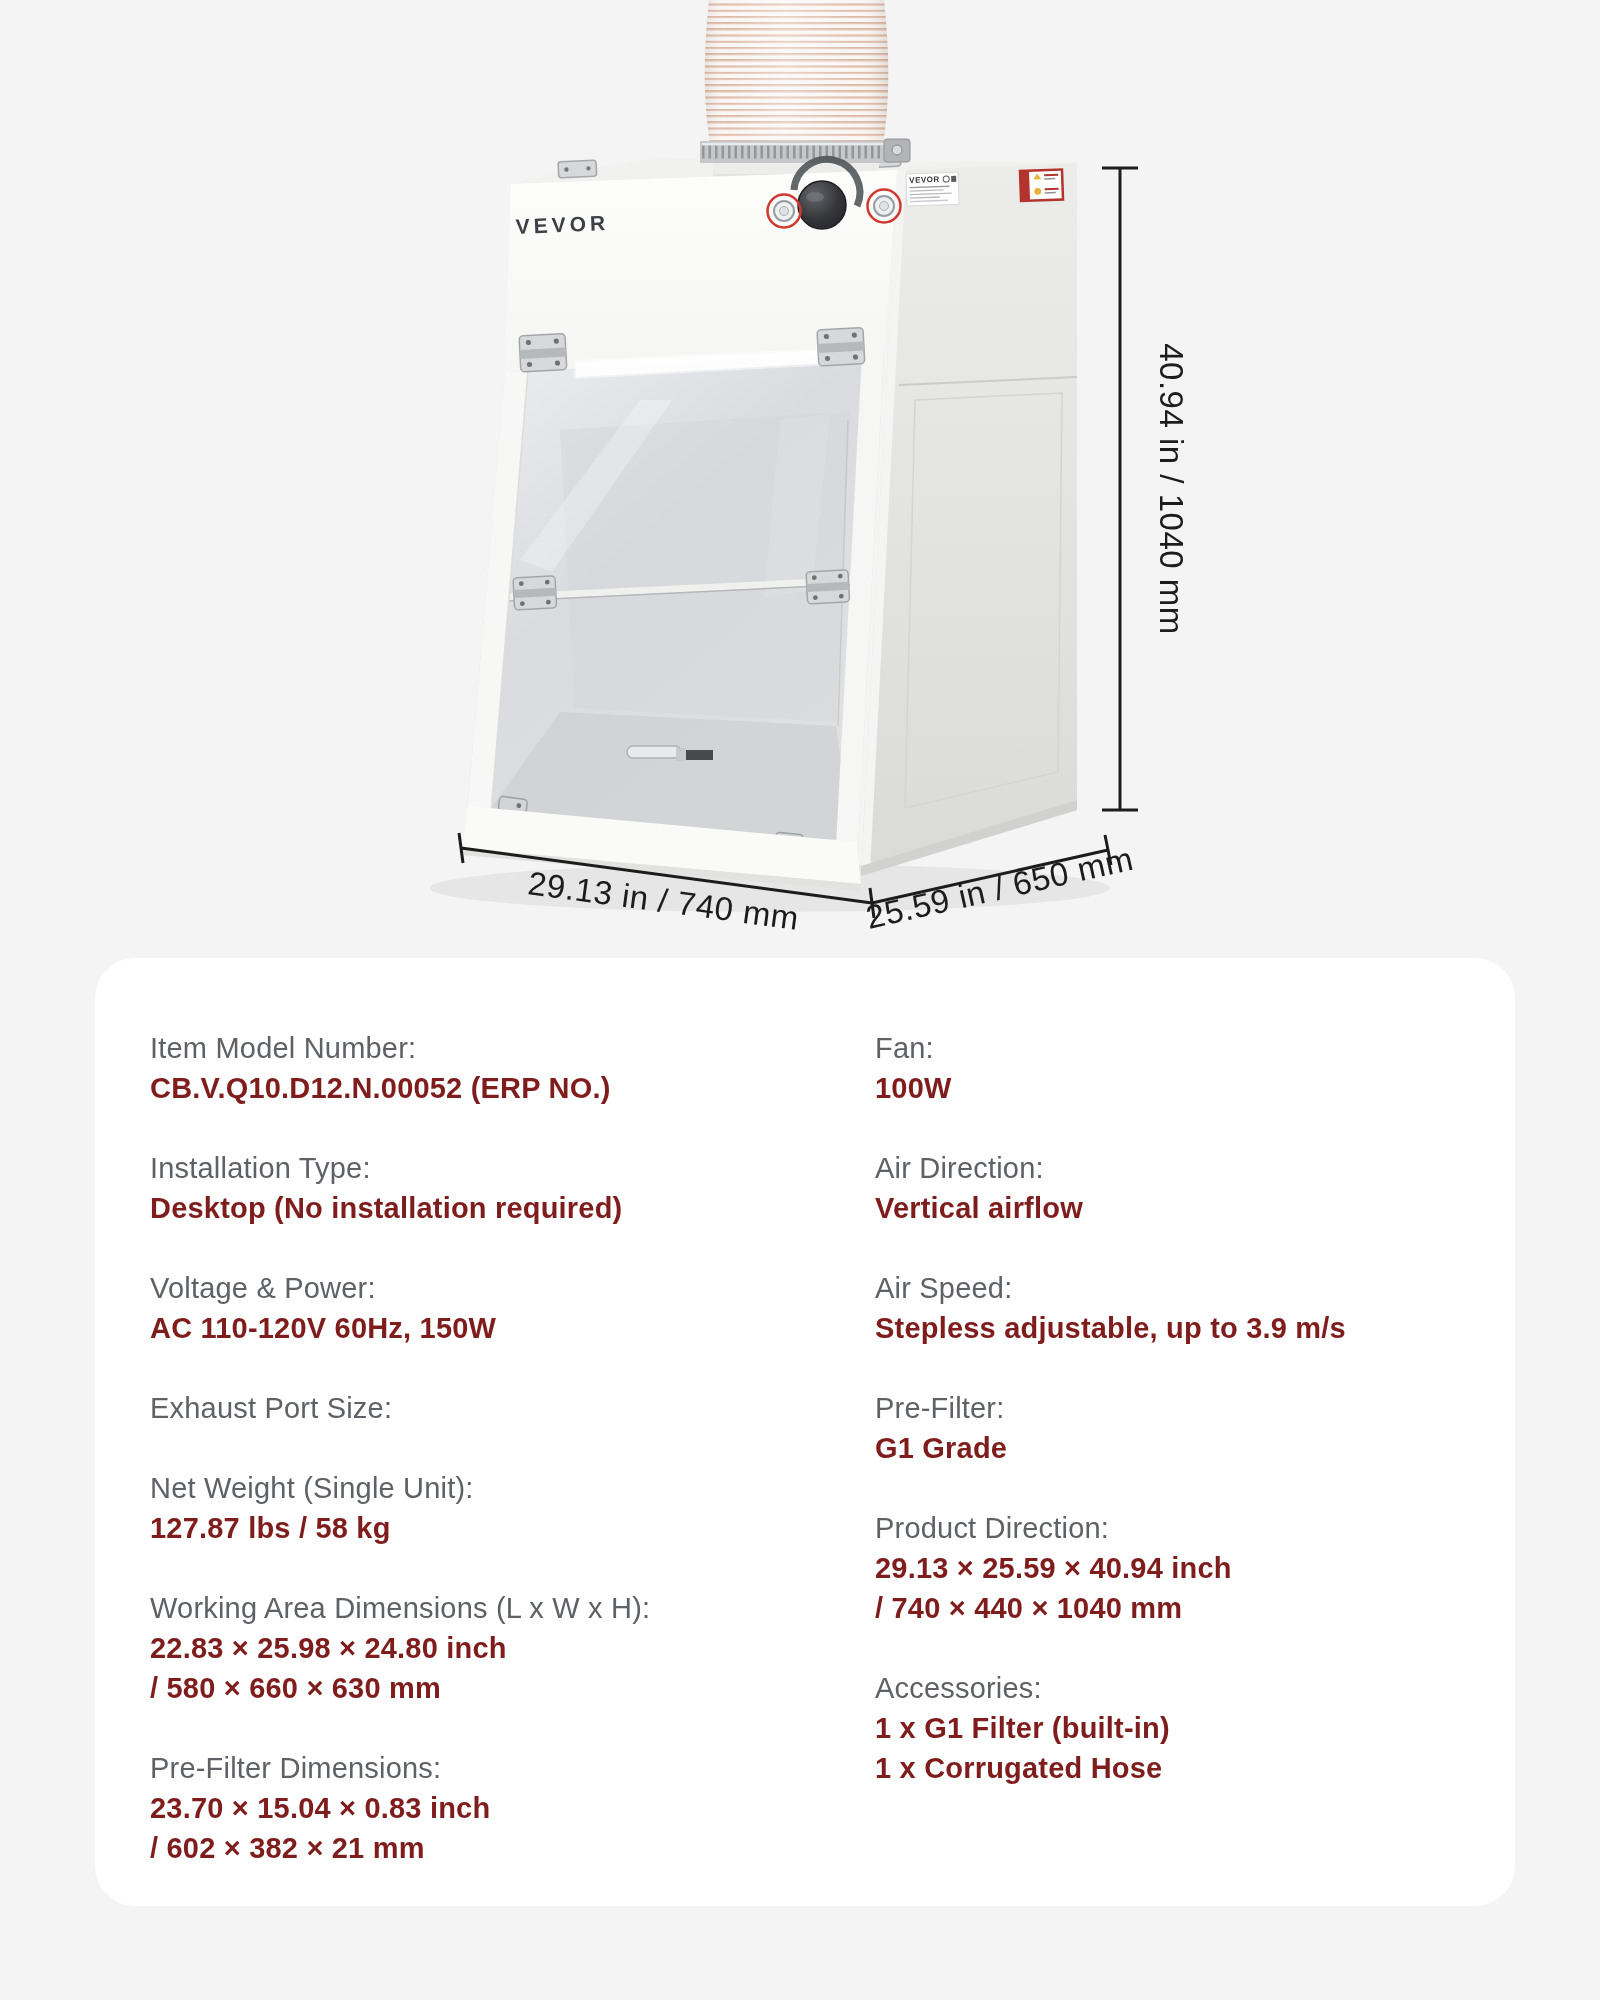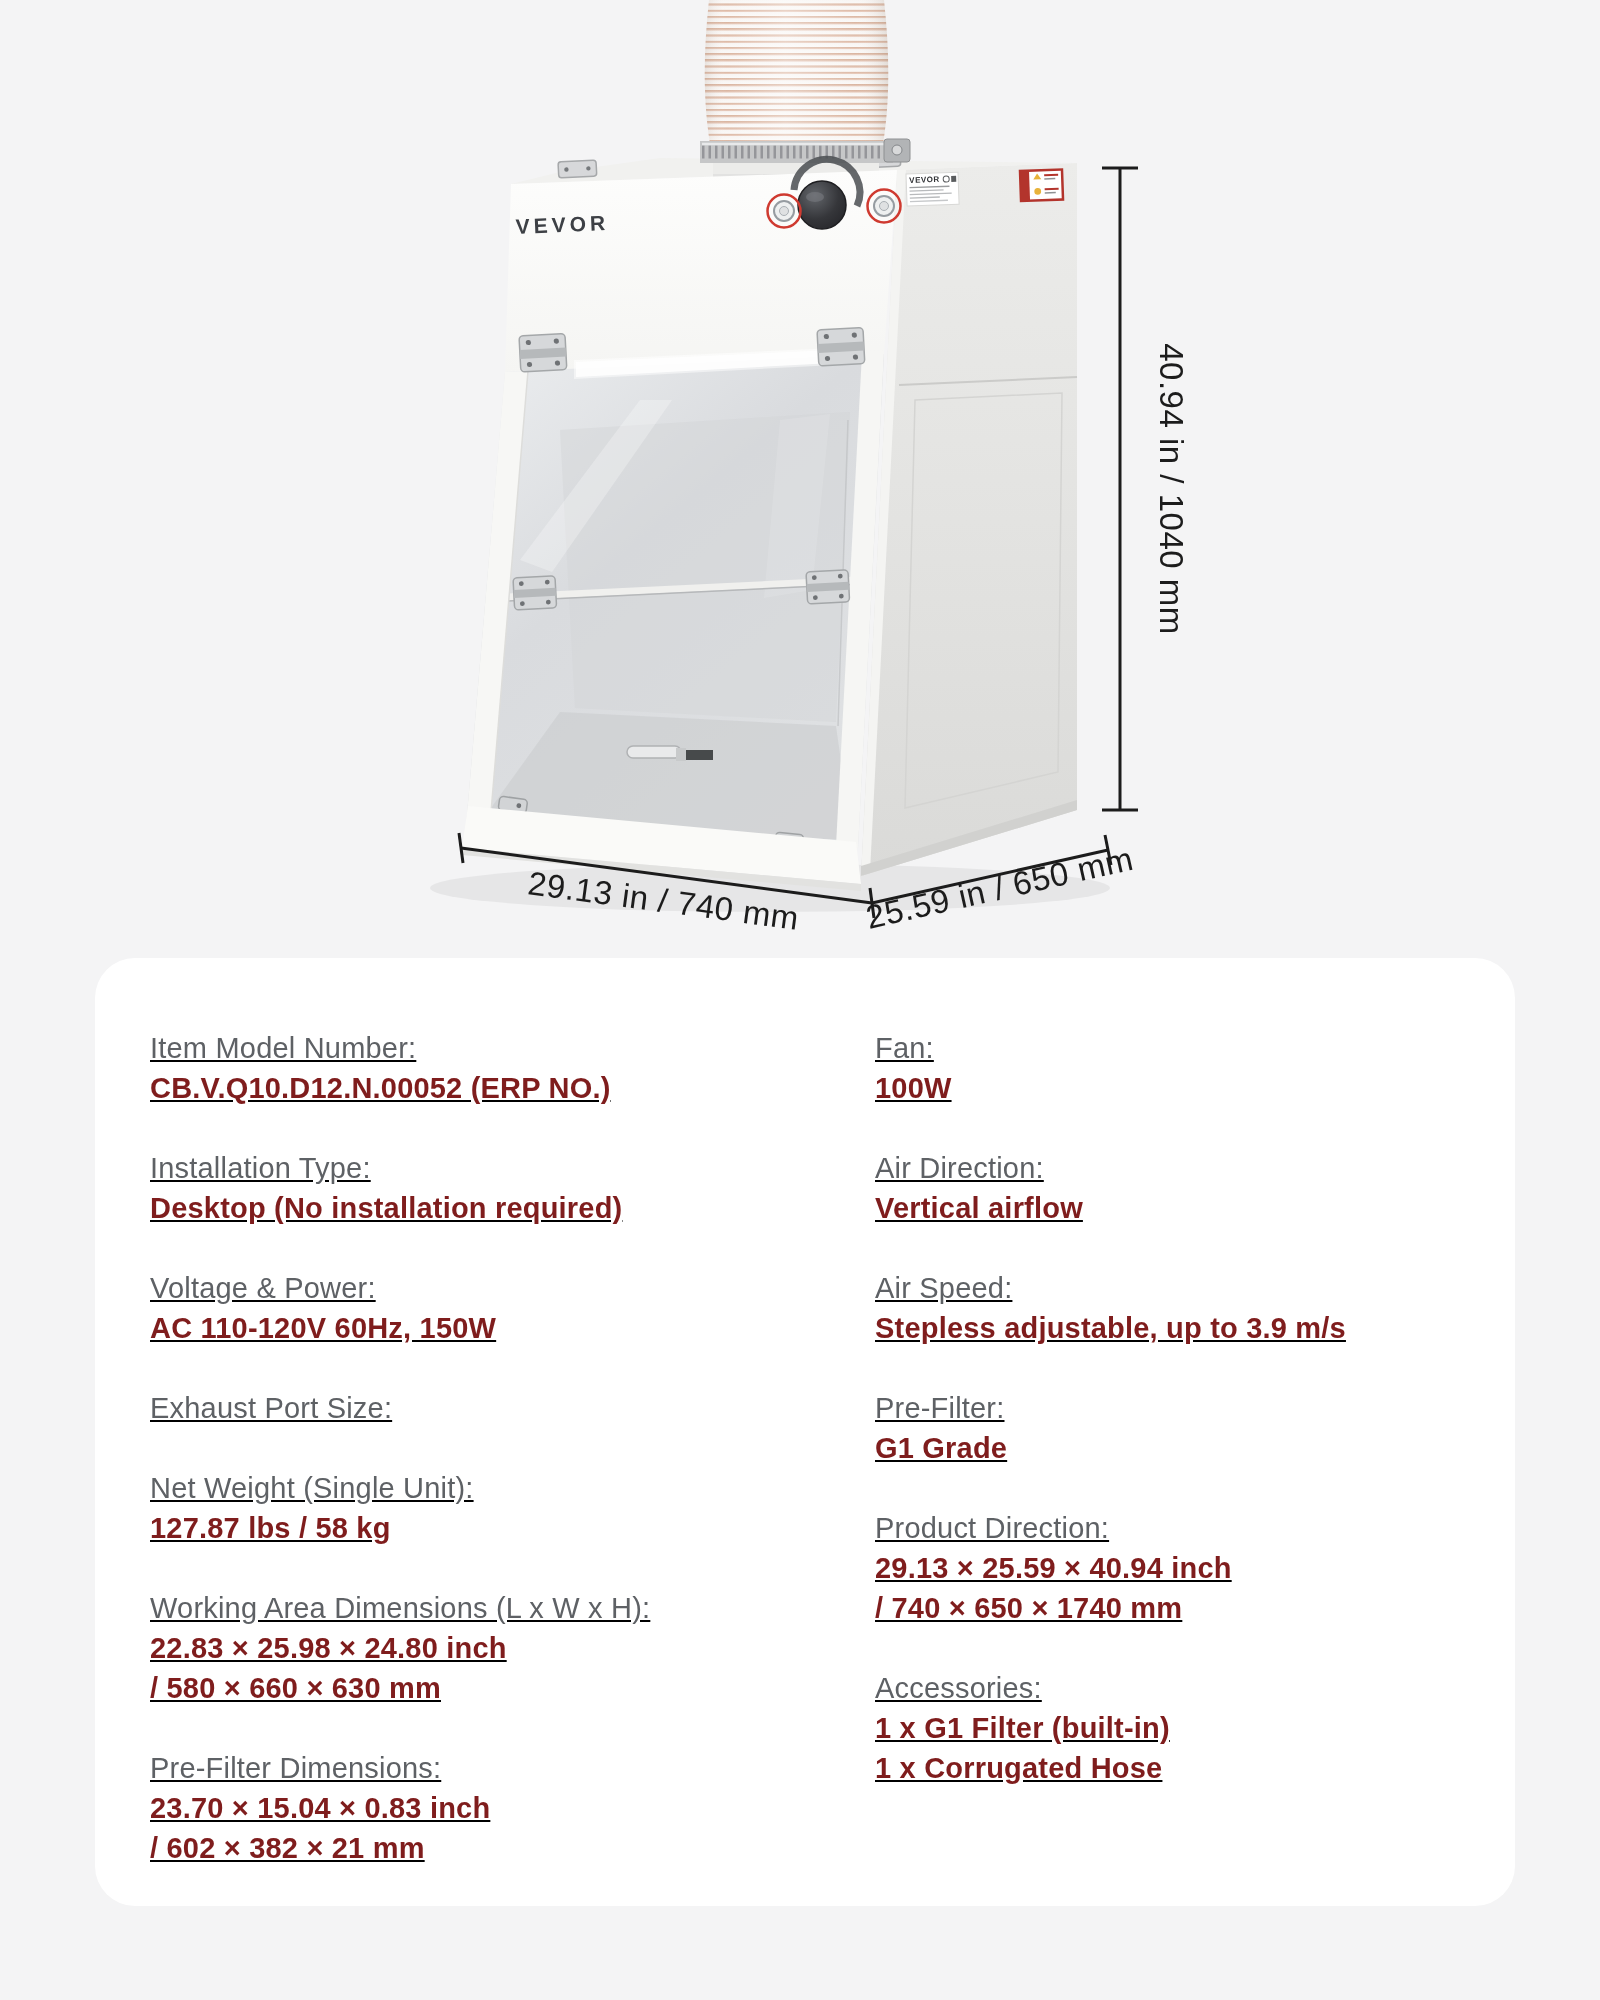--- a/index.html
+++ b/index.html
@@ -39,21 +39,20 @@
     left:95px;top:958px;
     width:1420px;height:948px;
     background:#ffffff;
     border-radius:40px;
     box-sizing:border-box;
     padding:70px 50px 0 55px;
   }
   .spec-columns{
     display:grid;
     grid-template-columns:725px auto;
-    text-decoration:underline;
   }
   .spec-item{margin-bottom:40px;}
   .spec-label{
     font-size:29px;
     line-height:40px;
     color:#5e6165;
     letter-spacing:0.2px;
   }
   .spec-value{
     font-size:29px;
@@ -329,21 +328,21 @@
           <div class="spec-label">Air Speed:</div>
           <div class="spec-value">Stepless adjustable, up to 3.9 m/s</div>
         </div>
         <div class="spec-item">
           <div class="spec-label">Pre-Filter:</div>
           <div class="spec-value">G1 Grade</div>
         </div>
         <div class="spec-item">
           <div class="spec-label">Product Direction:</div>
           <div class="spec-value">29.13 × 25.59 × 40.94 inch</div>
-          <div class="spec-value">/ 740 × 650 × 1740 mm</div>
+          <div class="spec-value">/ 740 × 440 × 1040 mm</div>
         </div>
         <div class="spec-item">
           <div class="spec-label">Accessories:</div>
           <div class="spec-value">1 x G1 Filter (built-in)</div>
           <div class="spec-value">1 x Corrugated Hose</div>
         </div>
       </div>
 
     </div>
   </section>

